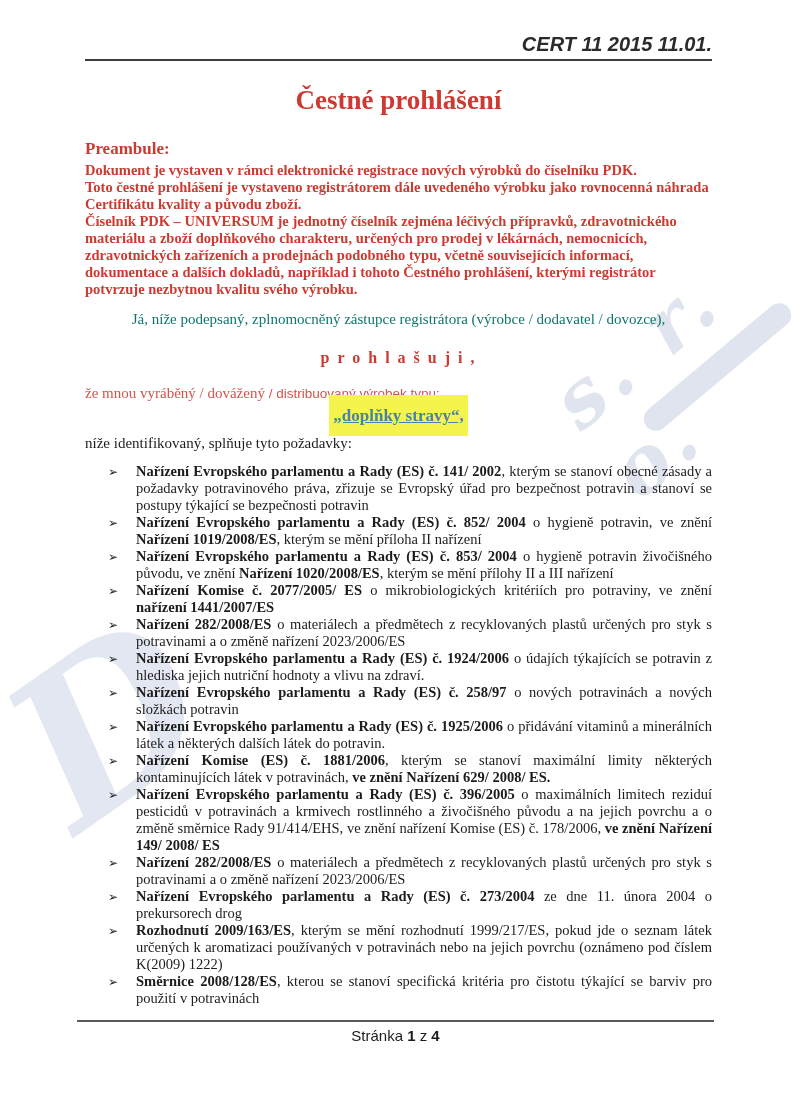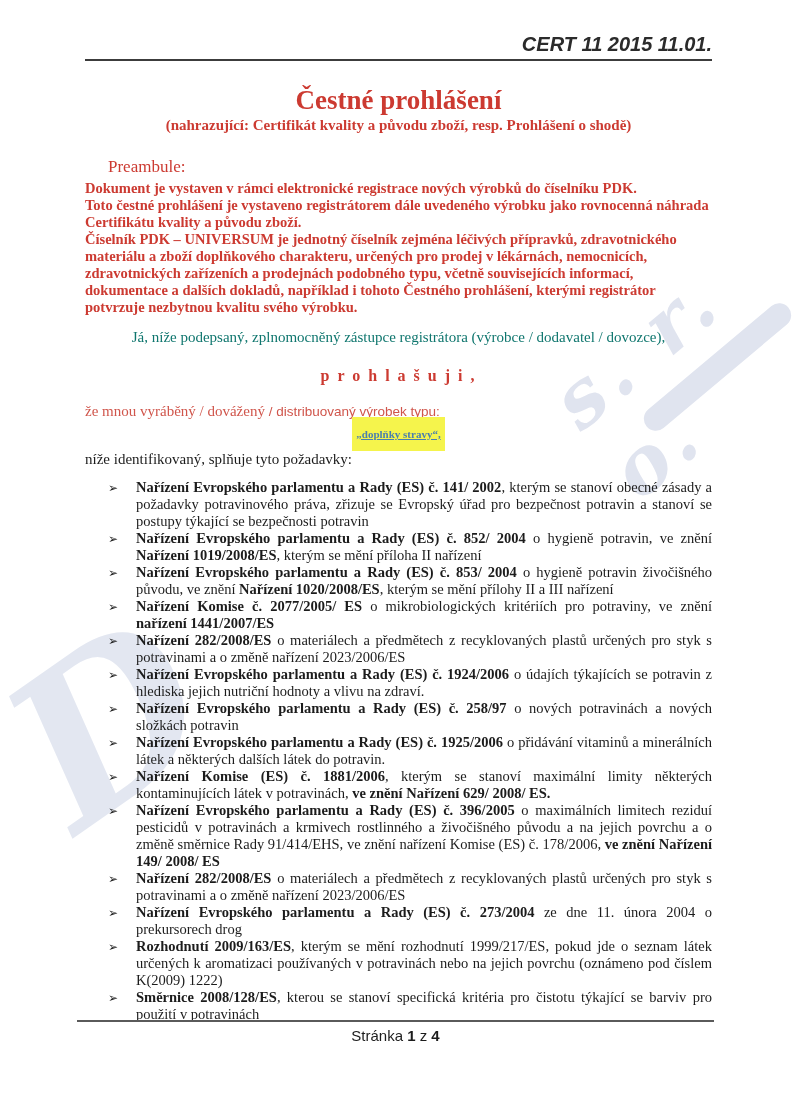--- a/index.html
+++ b/index.html
@@ -44,34 +44,34 @@
   .title {
     margin-top:24px; text-align:center;
     color:#cc3a31; font-weight:bold; font-size:27px;
   }
   .subtitle {
     margin-top:1px; text-align:center;
     color:#cc3a31; font-weight:bold; font-size:15px;
   }
 
   
-  .pre-heading { margin-top:23px; color:#cc3a31; font-weight:normal; font-size:17px;margin-left:23px; }
+  .pre-heading { margin-top:23px; color:#cc3a31; font-weight:bold; font-size:17px; }
   .pre-par { color:#cc3a31; font-weight:bold; font-size:14.5px; line-height:17px; }
   .pre-par + .pre-par { margin-top:0; }
   .pre-block { margin-top:3px; }
 
   
   .decl-intro { margin-top:13px; text-align:center; color:#0f766e; font-size:15px; }
   .decl-verb  { margin-top:21px; text-align:center; color:#cc3a31; font-weight:bold;
                 font-size:16px; letter-spacing:2px; }
   .product-line { margin-top:18px; color:#d0554b; font-size:15px; }
   .product-line .sans { font-family:"Liberation Sans", sans-serif; font-size:13.5px; }
   .highlight-line { margin-top:4px; text-align:center; }
   .highlight {
-    background:#f5f44c; color:#4a7fae; font-weight:bold; font-size:11px;
+    background:#f5f44c; color:#4a7fae; font-weight:bold; font-size:17px;
     text-decoration:underline; padding:11px 4px;
   }
   .req-intro { margin-top:9px; font-size:15px; color:#1c1c1c; }
 
   
   .reg-list { margin-top:11px; }
   .reg-item { display:flex; font-size:14.5px; line-height:17px; }
   .reg-bullet {
     flex:none; width:28px; margin-left:23px;
     font-family:"DejaVu Sans", sans-serif; font-size:12px; color:#1c1c1c;
@@ -98,21 +98,20 @@
     <div class="wm-sro">s. r. o.</div>
     <div class="wm-slash"></div>
   </div>
 
   <div class="content">
 
     <div class="doc-code">CERT 11 2015 11.01.</div>
     <div class="head-rule"></div>
 
     <div class="title">Čestné prohlášení</div>
-    <div class="subtitle">(nahrazující: Certifikát kvality a původu zboží, resp. Prohlášení o shodě)</div>
 
     <div class="pre-heading">Preambule:</div>
     <div class="pre-block">
       <div class="pre-par">Dokument je vystaven v rámci elektronické registrace nových výrobků do číselníku PDK.</div>
       <div class="pre-par">Toto čestné prohlášení je vystaveno registrátorem dále uvedeného výrobku jako rovnocenná náhrada Certifikátu kvality a původu zboží.</div>
       <div class="pre-par">Číselník PDK – UNIVERSUM je jednotný číselník zejména léčivých přípravků, zdravotnického materiálu a zboží doplňkového charakteru, určených pro prodej v lékárnách, nemocnicích, zdravotnických zařízeních a prodejnách podobného typu, včetně souvisejících informací, dokumentace a dalších dokladů, například i tohoto Čestného prohlášení, kterými registrátor potvrzuje nezbytnou kvalitu svého výrobku.</div>
     </div>
 
     <div class="decl-intro">Já, níže podepsaný, zplnomocněný zástupce registrátora (výrobce / dodavatel / dovozce),</div>
     <div class="decl-verb">p r o h l a š u j i ,</div>

